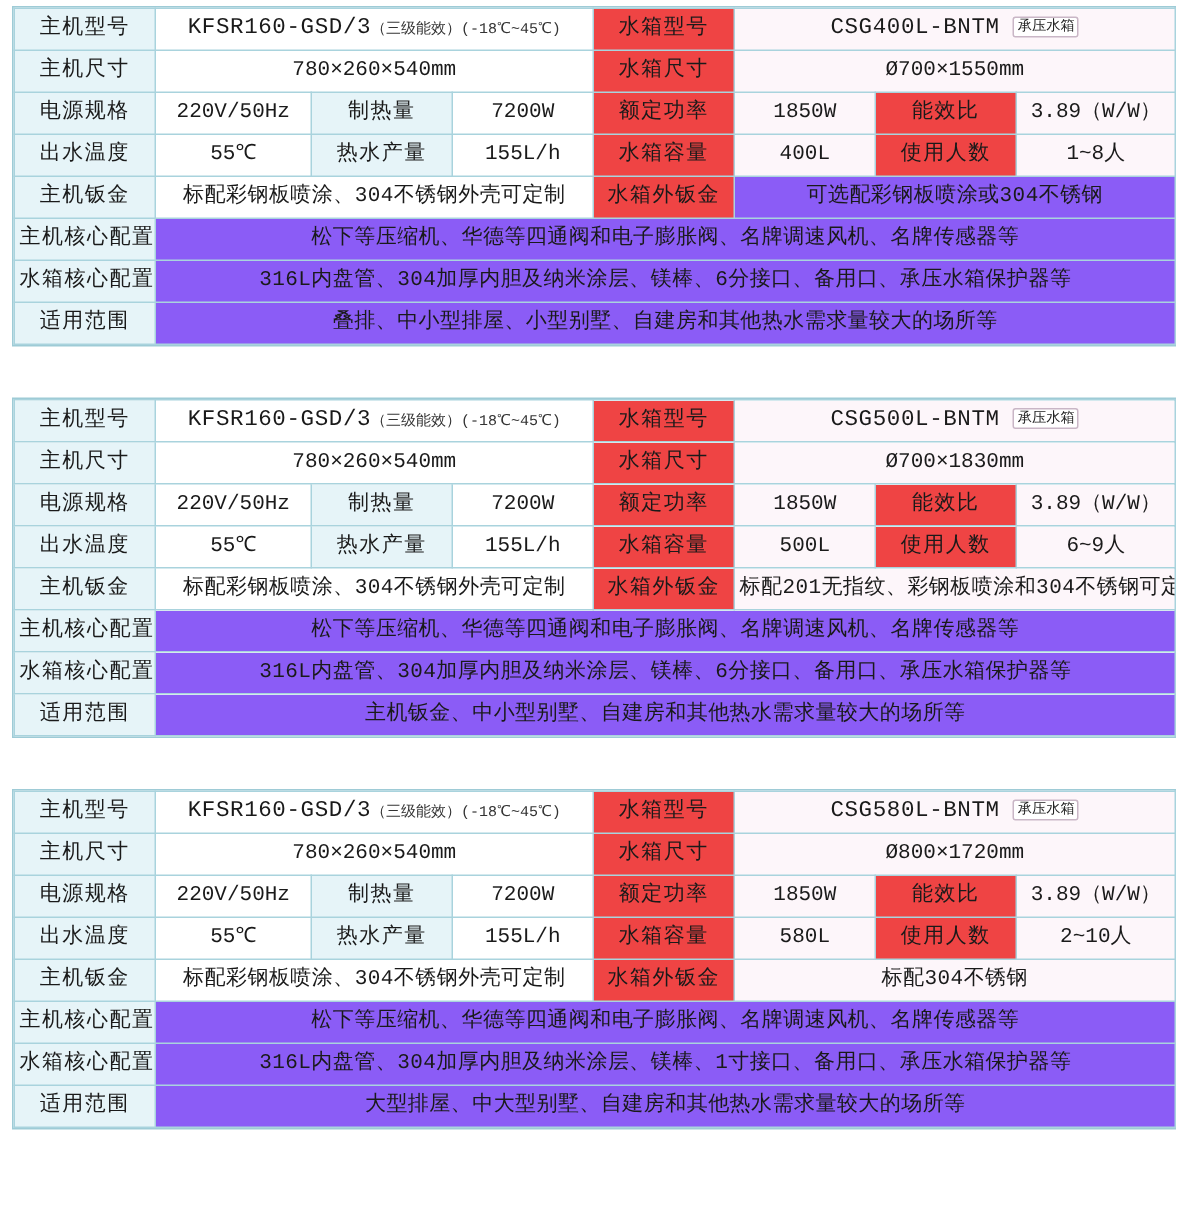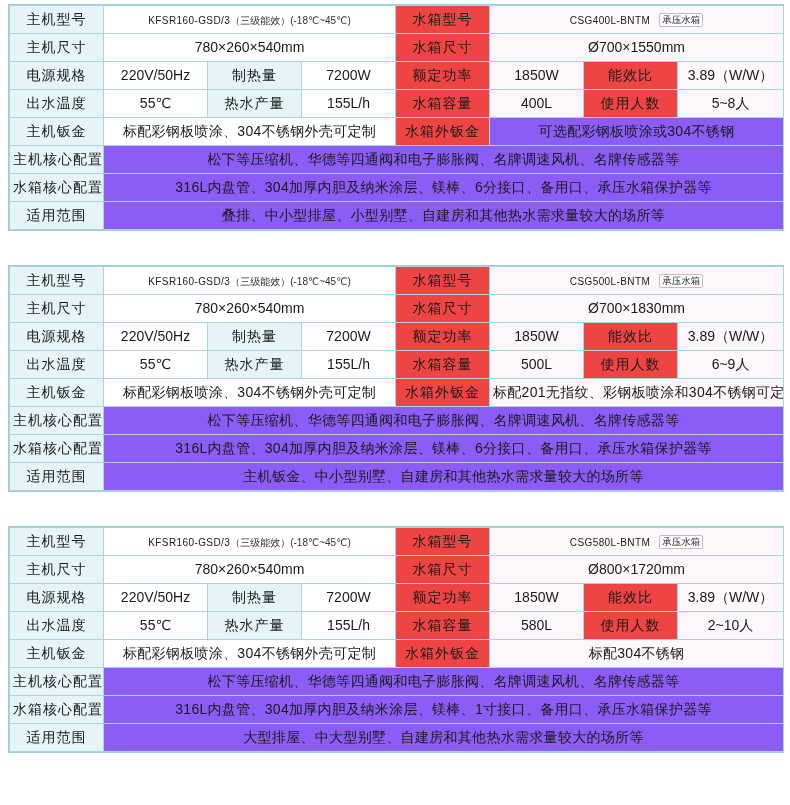--- a/index.html
+++ b/index.html
@@ -10,20 +10,21 @@
   body {
     width: 790px;
     font-family: "Liberation Sans", "DejaVu Sans", sans-serif;
     color: #1a1a1a;
     -webkit-font-smoothing: antialiased;
   }
   .page {
     width: 790px;
     box-sizing: border-box;
     padding: 4px 8px 8px 8px;
+    font-family: Liberation Mono, monospace;
   }
   .spec-block {
     width: 774px;
     border: 1px solid #9ecbd6;
     border-collapse: collapse;
     margin-bottom: 34px;
     background: #ffffff;
   }
   .spec-block:last-child {
     margin-bottom: 0;
@@ -70,21 +71,21 @@
     letter-spacing: 0.3px;
     margin-left: 44px;
   }
   .sub {
     font-size: 10px;
     color: #333;
     letter-spacing: 0;
     text-align: center;
   }
   .model {
-    font-size: 10px;
+    font-size: 15px;
     letter-spacing: 0.4px;
   }
   .tagbox {
     display: inline-block;
     border: 1px solid #c9b6c6;
     border-radius: 2px;
     font-size: 9.5px;
     padding: 0px 2px;
     margin-left: 9px;
     vertical-align: middle;
@@ -137,21 +138,21 @@
         <td class="val-pink">3.89（W/W）</td>
       </tr>
       <tr>
         <td class="lbl">出水温度</td>
         <td class="val">55℃</td>
         <td class="lbl">热水产量</td>
         <td class="val">155L/h</td>
         <td class="lbl-pink">水箱容量</td>
         <td class="val-pink">400L</td>
         <td class="lbl-pink">使用人数</td>
-        <td class="val-pink">5~8人</td>
+        <td class="val-pink">1~8人</td>
       </tr>
       <tr>
         <td class="lbl">主机钣金</td>
         <td class="val long" colspan="3">标配彩钢板喷涂、304不锈钢外壳可定制</td>
         <td class="lbl-pink">水箱外钣金</td>
         <td class="val-blue long" colspan="3">可选配彩钢板喷涂或304不锈钢</td>
       </tr>
       <tr>
         <td class="lbl">主机核心配置</td>
         <td class="val-blue long" colspan="7">松下等压缩机、华德等四通阀和电子膨胀阀、名牌调速风机、名牌传感器等</td>

